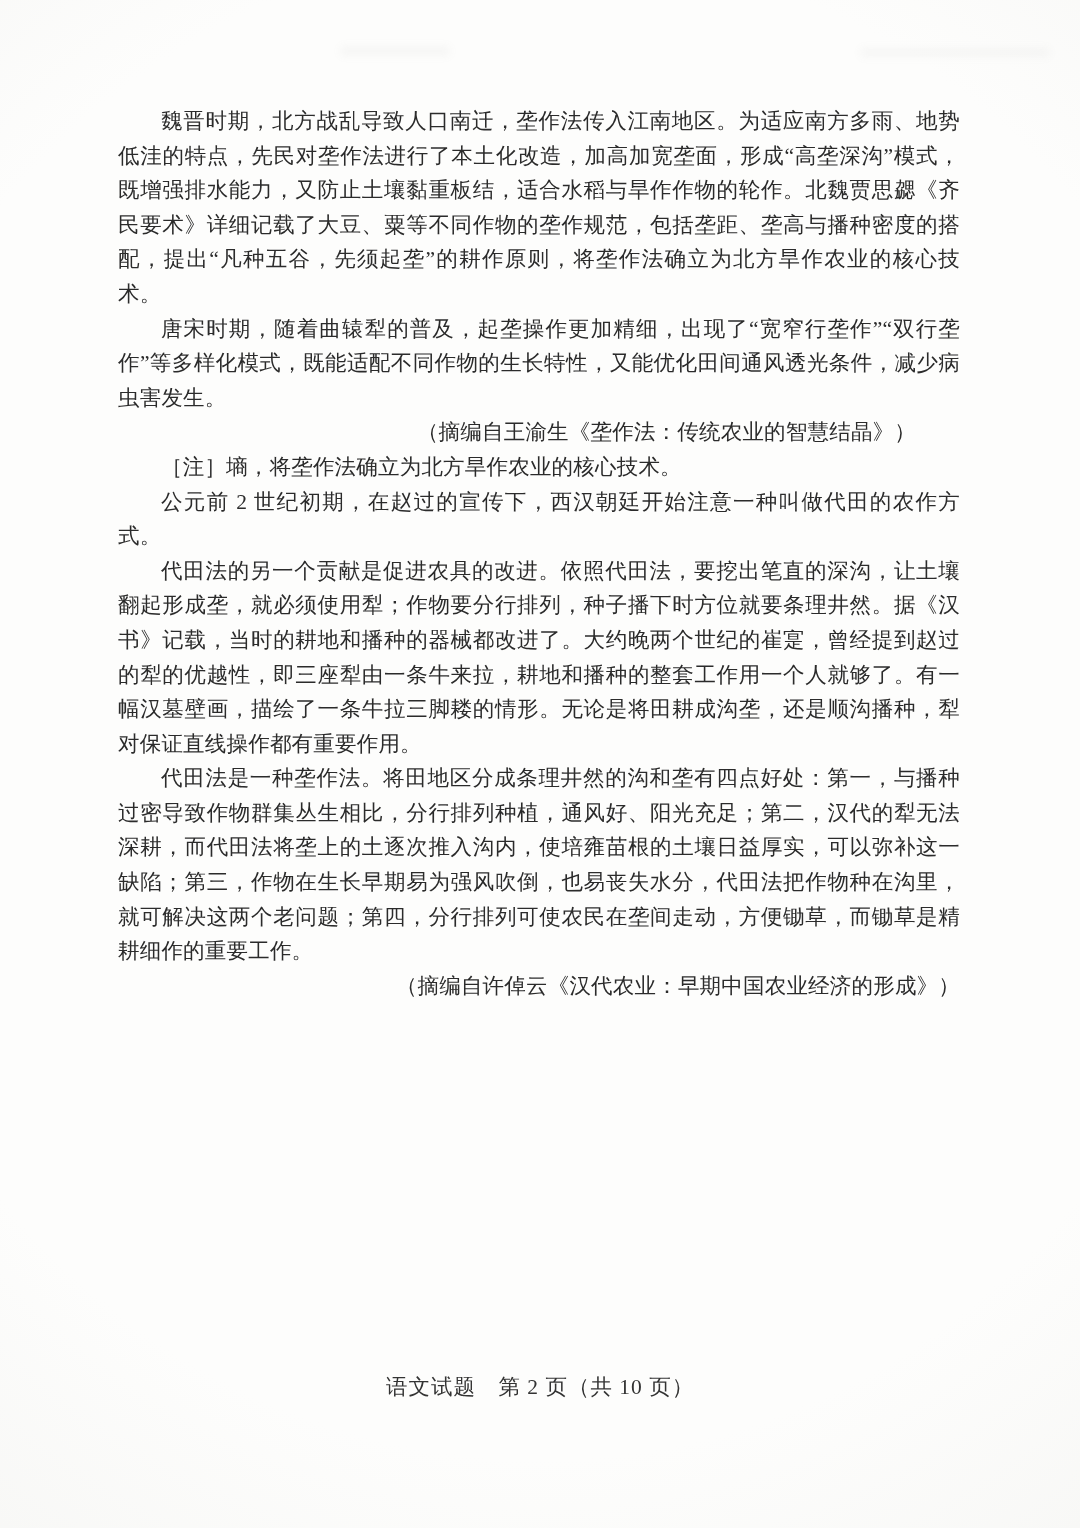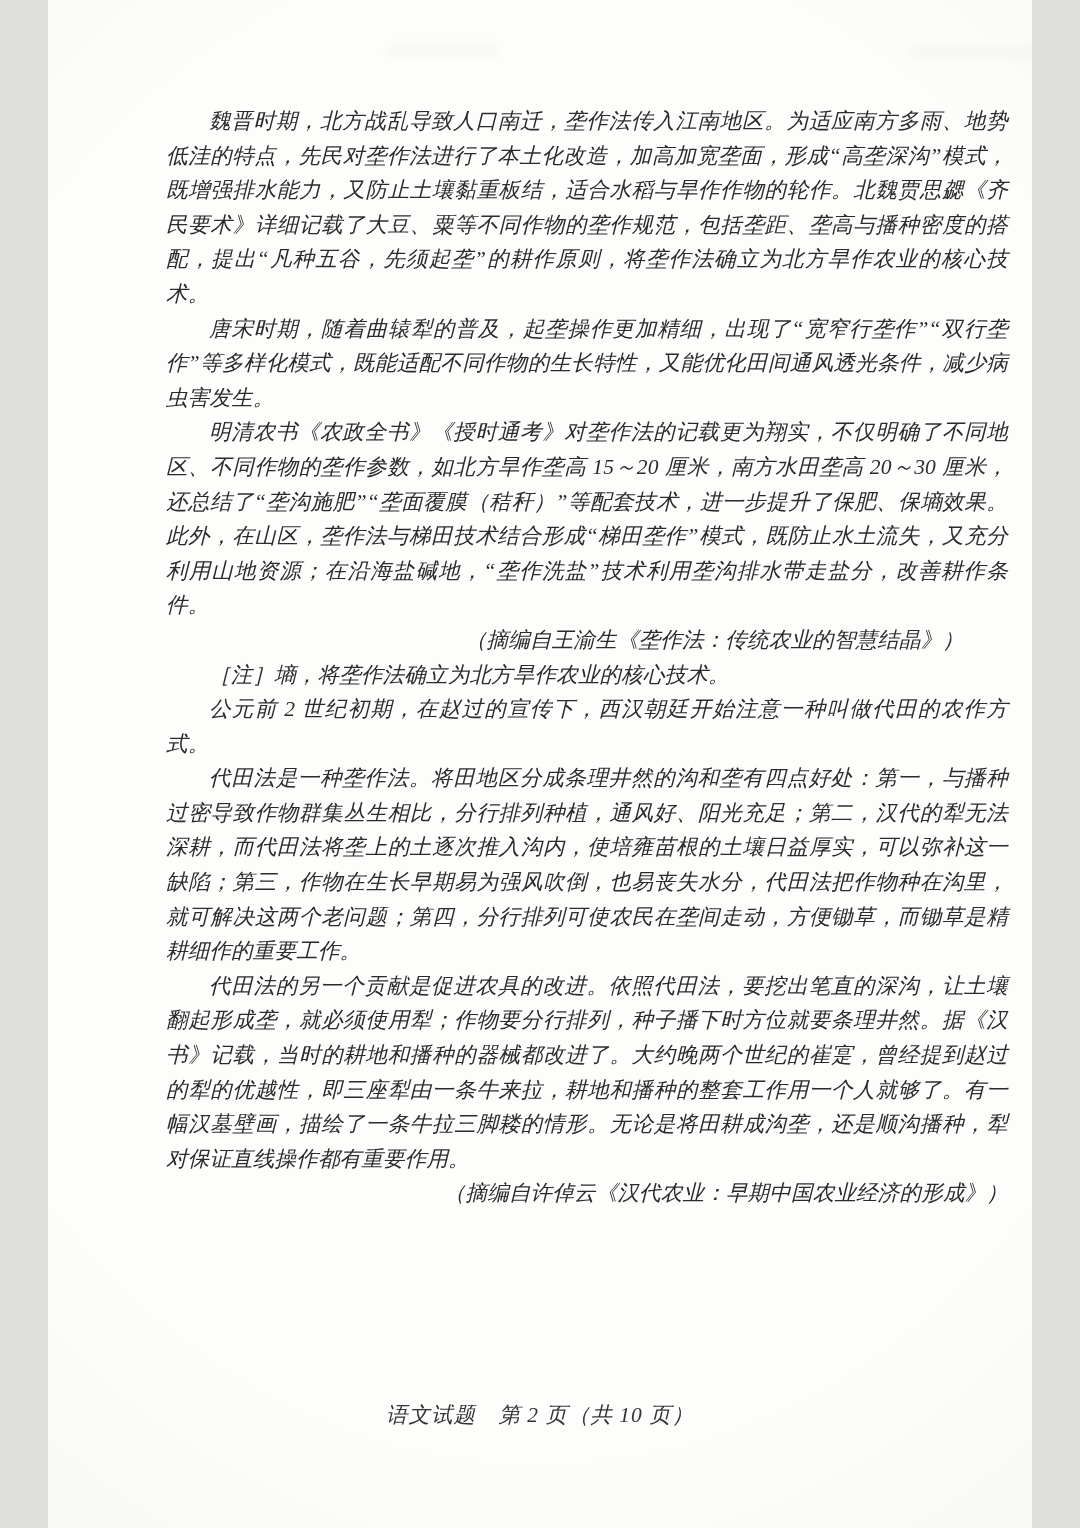--- a/index.html
+++ b/index.html
@@ -2,29 +2,28 @@
 <html><head>
 <meta charset="utf-8">
 <style>
   html, body {
     margin: 0;
     padding: 0;
     background: #dededc;
   }
   .page {
     position: relative;
-    width: 984px;
+    width: 1080px;
     height: 1528px;
     margin: 0 auto;
     overflow: hidden;
     background:
       radial-gradient(ellipse 120% 90% at 50% 46%, #fdfdfc 55%, #f6f6f4 80%, #ebebe9 96%, #e2e2e0 100%);
     font-family: "Liberation Serif", "DejaVu Serif", serif;
     color: #2b2b2b;
-    font-style: italic;
   }
   
   .smudge {
     position: absolute;
     background: #9a9a98;
     opacity: 0.07;
     filter: blur(4px);
     border-radius: 4px;
   }
   .smudge.s1 { left: 340px; top: 46px;  width: 110px; height: 10px; }
@@ -60,45 +59,43 @@
   }
   .page-footer {
     position: absolute;
     left: 0;
     right: 0;
     top: 1372px;
     text-align: center;
     font-size: 21.5px;
     color: #333333;
     letter-spacing: 1px;
-    margin-top: 28px;
   }
 </style>
 </head>
 <body>
 
 <div class="page">
 
   <div class="smudge s1"></div>
   <div class="smudge s3"></div>
 
   <div class="doc">
 
     <section>
       <p>魏晋时期，北方战乱导致人口南迁，垄作法传入江南地区。为适应南方多雨、地势低洼的特点，先民对垄作法进行了本土化改造，加高加宽垄面，形成“高垄深沟”模式，既增强排水能力，又防止土壤黏重板结，适合水稻与旱作作物的轮作。北魏贾思勰《齐民要术》详细记载了大豆、粟等不同作物的垄作规范，包括垄距、垄高与播种密度的搭配，提出“凡种五谷，先须起垄”的耕作原则，将垄作法确立为北方旱作农业的核心技术。</p>
       <p>唐宋时期，随着曲辕犁的普及，起垄操作更加精细，出现了“宽窄行垄作”“双行垄作”等多样化模式，既能适配不同作物的生长特性，又能优化田间通风透光条件，减少病虫害发生。</p>
-      <p>明清农书《农政全书》《授时通考》对垄作法的记载更为翔实，不仅明确了不同地区、不同作物的垄作参数，如北方旱作垄高 15～20 厘米，南方水田垄高 20～30 厘米，还总结了“垄沟施肥”“垄面覆膜（秸秆）”等配套技术，进一步提升了保肥、保墒效果。此外，在山区，垄作法与梯田技术结合形成“梯田垄作”模式，既防止水土流失，又充分利用山地资源；在沿海盐碱地，“垄作洗盐”技术利用垄沟排水带走盐分，改善耕作条件。</p>
       <p class="attribution first">（摘编自王渝生《垄作法：传统农业的智慧结晶》）</p>
       <p class="footnote">［注］墒，将垄作法确立为北方旱作农业的核心技术。</p>
     </section>
 
     <section>
       <p>公元前 2 世纪初期，在赵过的宣传下，西汉朝廷开始注意一种叫做代田的农作方式。</p>
+      <p>代田法的另一个贡献是促进农具的改进。依照代田法，要挖出笔直的深沟，让土壤翻起形成垄，就必须使用犁；作物要分行排列，种子播下时方位就要条理井然。据《汉书》记载，当时的耕地和播种的器械都改进了。大约晚两个世纪的崔寔，曾经提到赵过的犁的优越性，即三座犁由一条牛来拉，耕地和播种的整套工作用一个人就够了。有一幅汉墓壁画，描绘了一条牛拉三脚耧的情形。无论是将田耕成沟垄，还是顺沟播种，犁对保证直线操作都有重要作用。</p>
       <p>代田法是一种垄作法。将田地区分成条理井然的沟和垄有四点好处：第一，与播种过密导致作物群集丛生相比，分行排列种植，通风好、阳光充足；第二，汉代的犁无法深耕，而代田法将垄上的土逐次推入沟内，使培雍苗根的土壤日益厚实，可以弥补这一缺陷；第三，作物在生长早期易为强风吹倒，也易丧失水分，代田法把作物种在沟里，就可解决这两个老问题；第四，分行排列可使农民在垄间走动，方便锄草，而锄草是精耕细作的重要工作。</p>
-      <p>代田法的另一个贡献是促进农具的改进。依照代田法，要挖出笔直的深沟，让土壤翻起形成垄，就必须使用犁；作物要分行排列，种子播下时方位就要条理井然。据《汉书》记载，当时的耕地和播种的器械都改进了。大约晚两个世纪的崔寔，曾经提到赵过的犁的优越性，即三座犁由一条牛来拉，耕地和播种的整套工作用一个人就够了。有一幅汉墓壁画，描绘了一条牛拉三脚耧的情形。无论是将田耕成沟垄，还是顺沟播种，犁对保证直线操作都有重要作用。</p>
       <p class="attribution">（摘编自许倬云《汉代农业：早期中国农业经济的形成》）</p>
     </section>
 
   </div>
 
   <div class="page-footer">
     <span>语文试题　第 2 页（共 10 页）</span>
   </div>
 
 </div>

